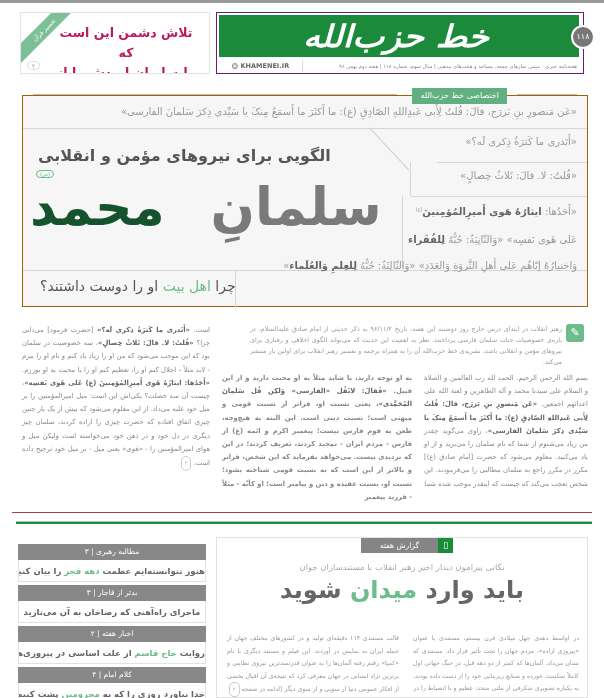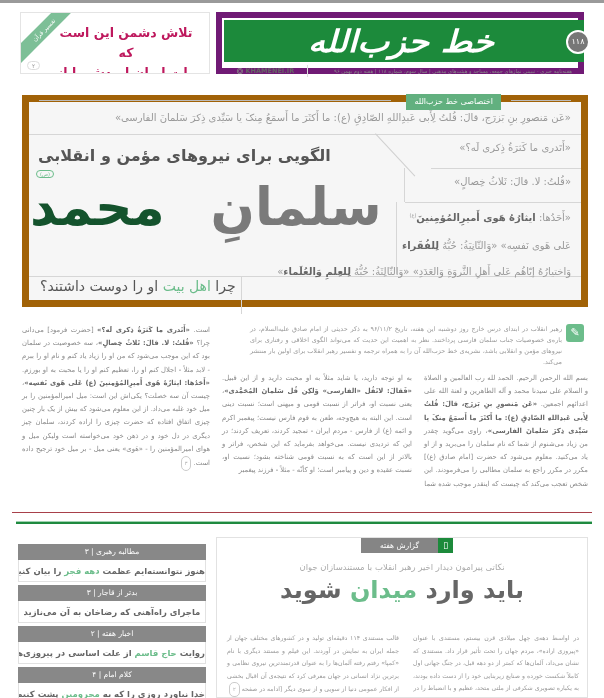--- a/index.html
+++ b/index.html
@@ -6,31 +6,31 @@
   html, body { width: 604px; height: 698px; overflow: hidden; background: #ffffff; }
   body { position: relative; font-family: "DejaVu Sans", sans-serif; color: #555; direction: rtl; }
   .top-rule { position: absolute; top: 0; left: 0; width: 604px; height: 3px; background: #9a9a9a; }
 
   
   .teaser { position: absolute; left: 20px; top: 12px; width: 190px; height: 62px; border: 1px solid #e4e4e4; background: #fff; overflow: hidden; }
   .teaser-ribbon { position: absolute; left: -22px; top: 10px; width: 90px; height: 14px; background: #7dbf97; color: #fff; font-size: 6px; text-align: center; line-height: 14px; transform: rotate(-45deg); }
   .teaser-text { position: absolute; right: 8px; top: 10px; width: 150px; text-align: center; font-size: 12.5px; font-weight: bold; color: #be185d; line-height: 20px; }
   .teaser-page { position: absolute; left: 6px; bottom: 3px; font-size: 6px; color: #999; border: 1px solid #ddd; border-radius: 6px; padding: 0 4px; }
 
-  .masthead { position: absolute; left: 216px; top: 12px; width: 368px; height: 62px; border: 6px solid #701a75; background: #fff; }
+  .masthead { position: absolute; left: 216px; top: 12px; width: 368px; height: 62px; border: 1px solid #701a75; background: #fff; }
   .logo-band { position: absolute; left: 2px; top: 2px; width: 360px; height: 42px; background: #1c8a3b; overflow: hidden; }
   .logo-text { position: absolute; right: 18px; top: 0; width: 330px; text-align: center; color: #fff; font-size: 34px; font-weight: bold; line-height: 42px; font-style: italic; letter-spacing: 2px; transform: scaleY(0.9); }
   .issue-badge { position: absolute; right: -12px; top: 12px; width: 24px; height: 24px; border-radius: 50%; background: #777; border: 2px solid #fff; color: #fff; font-size: 8px; font-weight: normal; text-align: center; line-height: 20px; }
   .subline { position: absolute; left: 2px; right: 2px; top: 47px; height: 12px; display: flex; align-items: center; font-size: 5.2px; color: #888; }
   .subline-text { flex: 1; text-align: right; padding-right: 4px; white-space: nowrap; overflow: hidden; }
   .site-logo { width: 84px; border-right: 1px solid #ddd; height: 12px; display: flex; align-items: center; justify-content: center; gap: 2px; font-size: 6.5px; font-weight: bold; color: #666; direction: ltr; }
   .site-logo .emblem { font-size: 8px; color: #888; }
 
   
-  .feature { position: absolute; left: 22px; top: 95px; width: 566px; height: 212px; border: 7px solid #a16207; background: #f6f6f6; }
+  .feature { position: absolute; left: 22px; top: 95px; width: 566px; height: 212px; border: 1px solid #a16207; background: #f6f6f6; }
   .exclusive-tag { position: absolute; right: 80px; top: -8px; background: #62b07f; color: #fff; font-size: 8px; padding: 2px 8px; line-height: 12px; }
   .tag-rule { position: absolute; top: -2px; height: 1px; background: #bbb; }
   .hadith-line { position: absolute; font-size: 10px; color: #999; white-space: nowrap; }
   .hadith-line b { color: #666; }
   .h-sep { position: absolute; height: 1px; background: #d6d6d6; }
   .v-sep { position: absolute; width: 1px; background: #d6d6d6; }
   .diag { position: absolute; width: 1px; background: #d0d0d0; transform-origin: top left; }
 
   .kicker { position: absolute; left: 38px; top: 146px; font-size: 16px; font-weight: bold; color: #555; white-space: nowrap; }
   .big-title { position: absolute; left: 30px; top: 172px; height: 70px; display: flex; align-items: center; gap: 6px; direction: rtl; white-space: nowrap; }
@@ -41,21 +41,21 @@
   .question .hl { color: #6cbd8b; }
 
   
   .intro-icon { position: absolute; left: 566px; top: 324px; width: 18px; height: 18px; background: #6cbd8b; border-radius: 3px; color: #fff; font-size: 11px; text-align: center; line-height: 18px; }
   .intro-text { position: absolute; left: 250px; top: 324px; width: 312px; font-size: 6.4px; line-height: 11px; color: #999; text-align: justify; }
 
   
   .col { position: absolute; top: 372px; font-size: 6.8px; line-height: 13.2px; color: #888; text-align: justify; }
   .col b { color: #666; }
   .col-1 { left: 424px; width: 164px; }
-  .col-2 { left: 222px; width: 190px; top: 372px; }
+  .col-2 { left: 222px; width: 190px; top: 372px; font-weight: bold; }
   .col-3 { left: 22px; width: 188px; top: 324px; }
   .page-ref { display: inline-block; font-size: 5px; border: 1px solid #ccc; border-radius: 5px; padding: 0 3px; color: #aaa; }
 
   .rule-red { position: absolute; left: 12px; top: 512px; width: 580px; height: 1px; background: #a8404a; }
   .rule-green { position: absolute; left: 16px; top: 521px; width: 576px; height: 3px; background: #1f8a40; border-top: 1px solid #9fd3b0; }
 
   
   .index { position: absolute; left: 18px; top: 536px; width: 188px; }
   .index-head { height: 16px; background: #888; color: #fff; font-size: 7.5px; text-align: center; line-height: 16px; margin-top: 3px; }
   .index-head:first-child { margin-top: 8px; }

